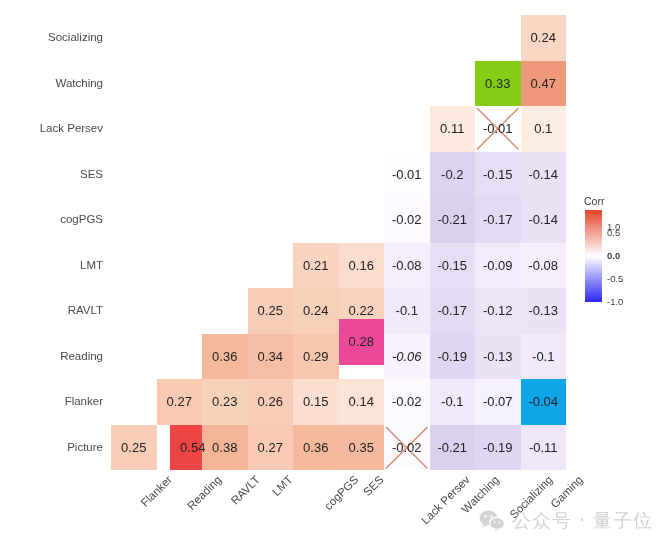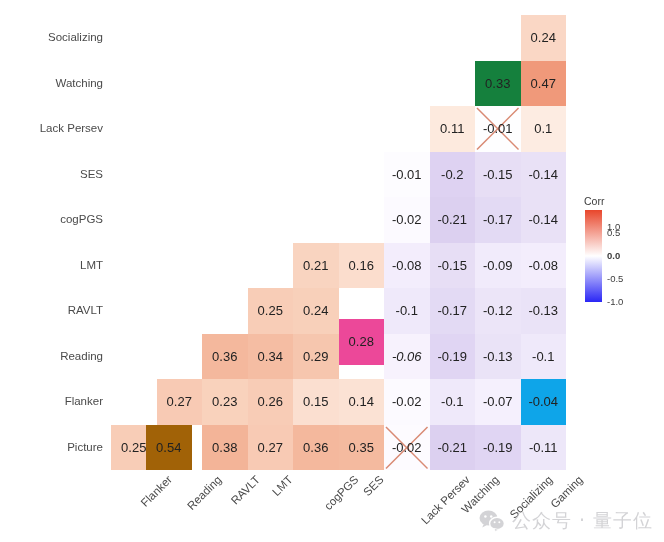--- a/index.html
+++ b/index.html
@@ -199,21 +199,21 @@
       </div>
       <div class="ylabel-wrap" style="top: 409.5px;">
         <div class="ylabel">Picture</div>
       </div>
     </div>
 
   <div id="grid">
       <div class="cell" style="left: 409.5px; top: 0px; background: rgb(250, 215, 197);">
         <span class="val">0.24</span>
       </div>
-      <div class="cell" style="left: 364px; top: 45.5px; background: #15803d;">
+      <div class="cell" style="left: 364px; top: 45.5px; background: #84cc16;">
         <span class="val">0.33</span>
       </div>
       <div class="cell" style="left: 409.5px; top: 45.5px; background: rgb(240, 153, 122);">
         <span class="val">0.47</span>
       </div>
       <div class="cell" style="left: 318.5px; top: 91px; background: rgb(253, 234, 222); justify-content: center;">
         <span class="val">0.11</span>
       </div>
       <div class="cell" style="left: 364px; top: 91px; background: rgb(254, 254, 255);">
         <svg class="xmark" viewBox="0 0 46 46">
@@ -266,20 +266,23 @@
       </div>
       <div class="cell" style="left: 409.5px; top: 227.5px; background: rgb(243, 237, 252);">
         <span class="val">-0.08</span>
       </div>
       <div class="cell" style="left: 136.5px; top: 273px; background: rgb(248, 205, 183);">
         <span class="val">0.25</span>
       </div>
       <div class="cell" style="left: 182px; top: 273px; background: rgb(248, 208, 186);">
         <span class="val">0.24</span>
       </div>
+      <div class="cell" style="left: 227.5px; top: 273px; background: rgb(249, 211, 190);">
+        <span class="val">0.22</span>
+      </div>
       <div class="cell" style="left: 273px; top: 273px; background: rgb(239, 233, 250);">
         <span class="val">-0.1</span>
       </div>
       <div class="cell" style="left: 318.5px; top: 273px; background: rgb(227, 218, 244);">
         <span class="val">-0.17</span>
       </div>
       <div class="cell" style="left: 364px; top: 273px; background: rgb(236, 229, 248);">
         <span class="val">-0.12</span>
       </div>
       <div class="cell" style="left: 409.5px; top: 273px; background: rgb(234, 227, 247);">
@@ -332,21 +335,21 @@
       </div>
       <div class="cell" style="left: 364px; top: 364px; background: rgb(245, 240, 253);">
         <span class="val">-0.07</span>
       </div>
       <div class="cell" style="left: 409.5px; top: 364px; background: #0ea5e9;">
         <span class="val">-0.04</span>
       </div>
       <div class="cell" style="left: 0px; top: 409.5px; background: rgb(248, 205, 183);">
         <span class="val">0.25</span>
       </div>
-      <div class="cell" style="left: 35px; top: 409.5px; background: #a16207;">
+      <div class="cell" style="left: 59px; top: 409.5px; background: #ef4444;">
         <span class="val">0.54</span>
       </div>
       <div class="cell" style="left: 91px; top: 409.5px; background: rgb(243, 180, 152);">
         <span class="val">0.38</span>
       </div>
       <div class="cell" style="left: 136.5px; top: 409.5px; background: rgb(248, 202, 180);">
         <span class="val">0.27</span>
       </div>
       <div class="cell" style="left: 182px; top: 409.5px; background: rgb(244, 184, 157);">
         <span class="val">0.36</span>

